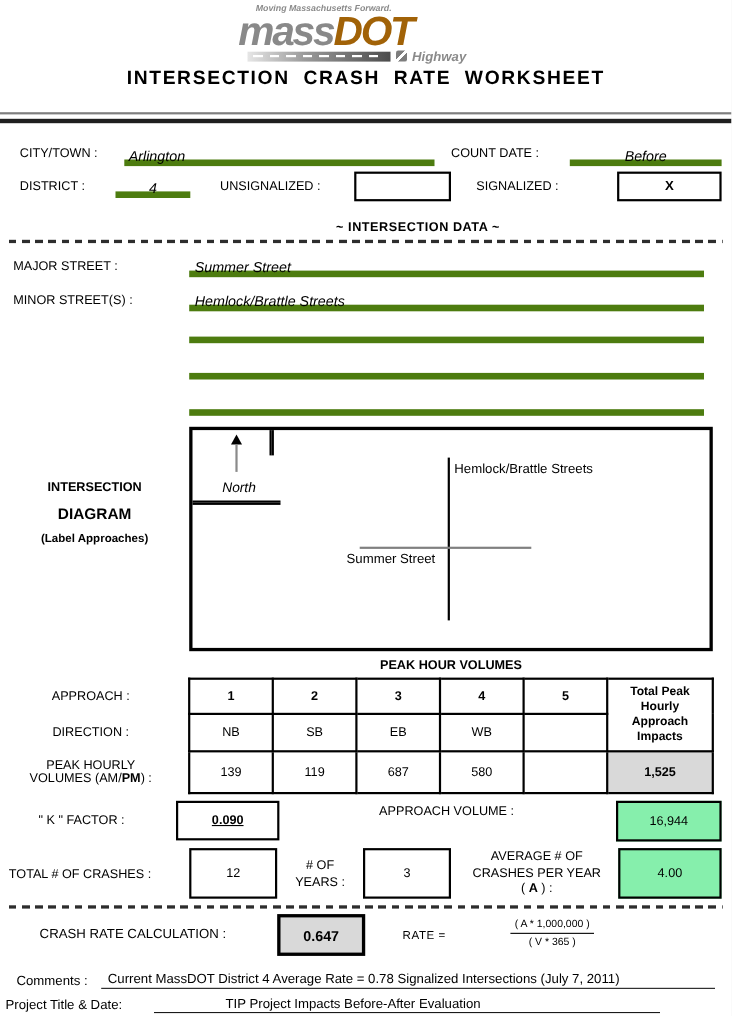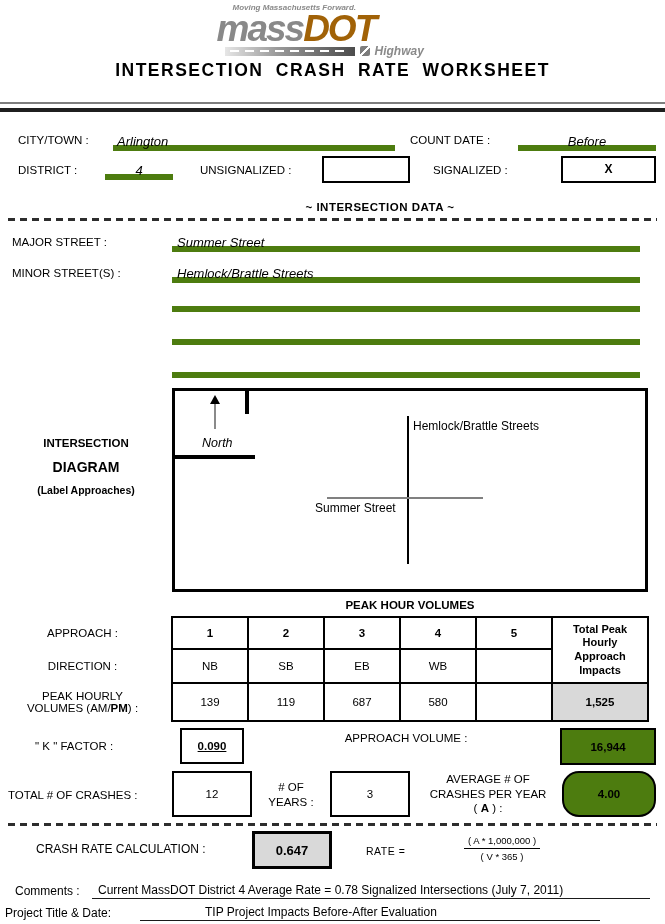--- a/index.html
+++ b/index.html
@@ -65,21 +65,21 @@
   table.vol td.rowlbl { border:none; font-size:11.5px; padding-right:6px; }
   table.vol td.hd { font-weight:bold; }
   table.vol td.total-hd { font-weight:bold; font-size:11px; line-height:1.25; padding:0 8px; }
   table.vol td.shade { background:#d9d9d9; font-weight:bold; }
   .r1 { height:32px; } .r2 { height:34px; } .r3 { height:38px; }
 
   
   .vbox { position:absolute; border:2px solid #000; text-align:center; font-size:11.5px;
     display:flex; align-items:center; justify-content:center; }
   .vbox.bold { font-weight:bold; }
-  .vbox.shade { background:#4d7c0f; font-weight:bold; }
+  .vbox.shade { background:#86efac; font-weight:normal; }
   .stack { position:absolute; text-align:center; font-size:11.5px; line-height:1.3; }
 
   .rate-box { position:absolute; left:252px; top:831px; width:80px; height:38px; border:3px solid #000;
     background:#d9d9d9; font-weight:bold; font-size:13px; display:flex; align-items:center; justify-content:center; }
   .rate-eq { position:absolute; left:366px; top:845px; font-size:10.5px; letter-spacing:0.5px; }
   .fraction { position:absolute; left:440px; top:835px; width:124px; text-align:center; font-size:9.5px; }
   .fraction .num { display:inline-block; border-bottom:1.2px solid #000; padding:0 4px 2px; }
   .fraction .den { padding-top:2px; }
 
   .foot-lbl { position:absolute; font-size:12px; white-space:nowrap; }
@@ -184,39 +184,39 @@
       <td>119</td>
       <td>687</td>
       <td>580</td>
       <td></td>
       <td class="shade">1,525</td>
     </tr>
   </tbody>
     </table>
 
   <div class="lbl" style="left:35px; top:740px;">" K "  FACTOR :</div>
-  <div class="vbox bold" style="left:180px; top:728px; width:64px; height:36px;text-decoration:underline;">0.090</div>
+  <div class="vbox bold" style="left:160px; top:728px; width:94px; height:36px;text-decoration:underline;">0.090</div>
   <div class="stack" style="left:258px; top:731px; width:296px;">
     <div>APPROACH VOLUME :</div>
   </div>
   <div class="vbox shade" style="left:560px; top:728px; width:96px; height:37px;">16,944</div>
 
   <div class="lbl" style="left:8px; top:789px;">TOTAL # OF CRASHES :</div>
   <div class="vbox" style="left:172px; top:771px; width:80px; height:46px;">12</div>
   <div class="stack" style="left:255px; top:780px; width:72px;">
     <div># OF</div>
     <div>YEARS :</div>
   </div>
   <div class="vbox" style="left:330px; top:771px; width:80px; height:46px;">3</div>
   <div class="stack" style="left:418px; top:772px; width:140px; line-height:1.28;">
     <div>AVERAGE # OF</div>
     <div>CRASHES PER YEAR</div>
     <div><span>( </span><b>A</b><span> ) :</span></div>
   </div>
-  <div class="vbox shade" style="left:562px; top:771px; width:94px; height:46px;border-radius:17px;">4.00</div>
+  <div class="vbox shade" style="left:562px; top:771px; width:94px; height:46px;">4.00</div>
 
   <div class="dash-line" style="top:823px;"></div>
 
   <div class="lbl" style="left:36px; top:842px; font-weight:normal; font-size:12px;">CRASH RATE CALCULATION :</div>
   <div class="rate-box">0.647</div>
   <div class="rate-eq">RATE  =</div>
   <div class="fraction">
     <div class="num">( A * 1,000,000 )</div>
     <div class="den">( V  * 365 )</div>
   </div>

